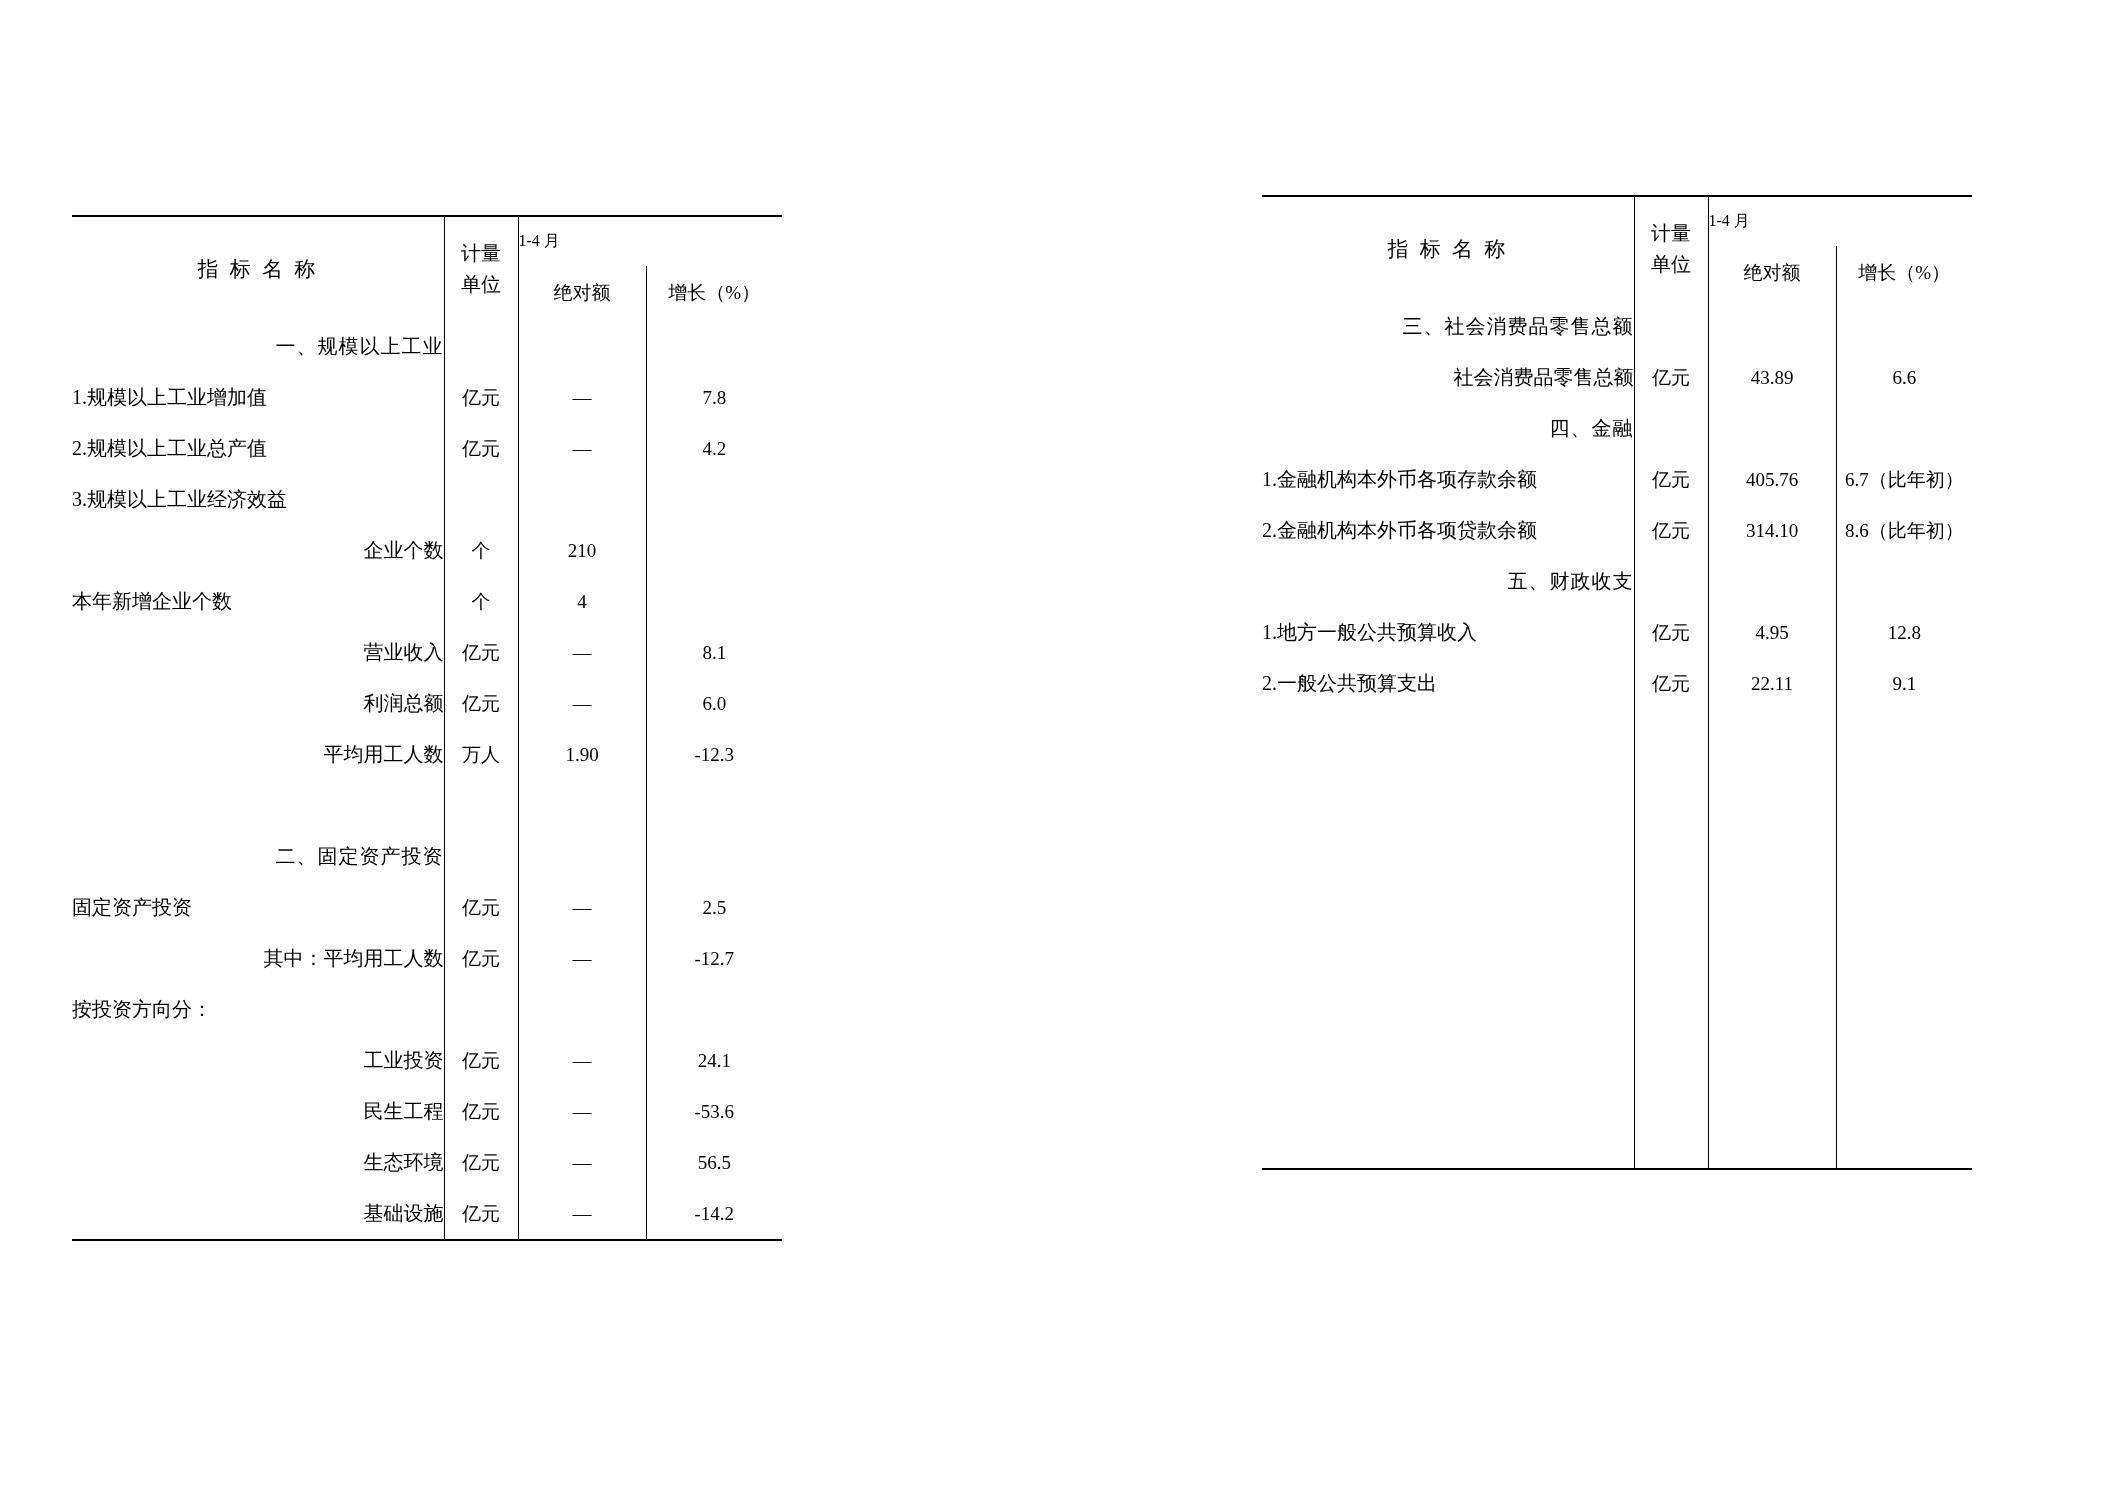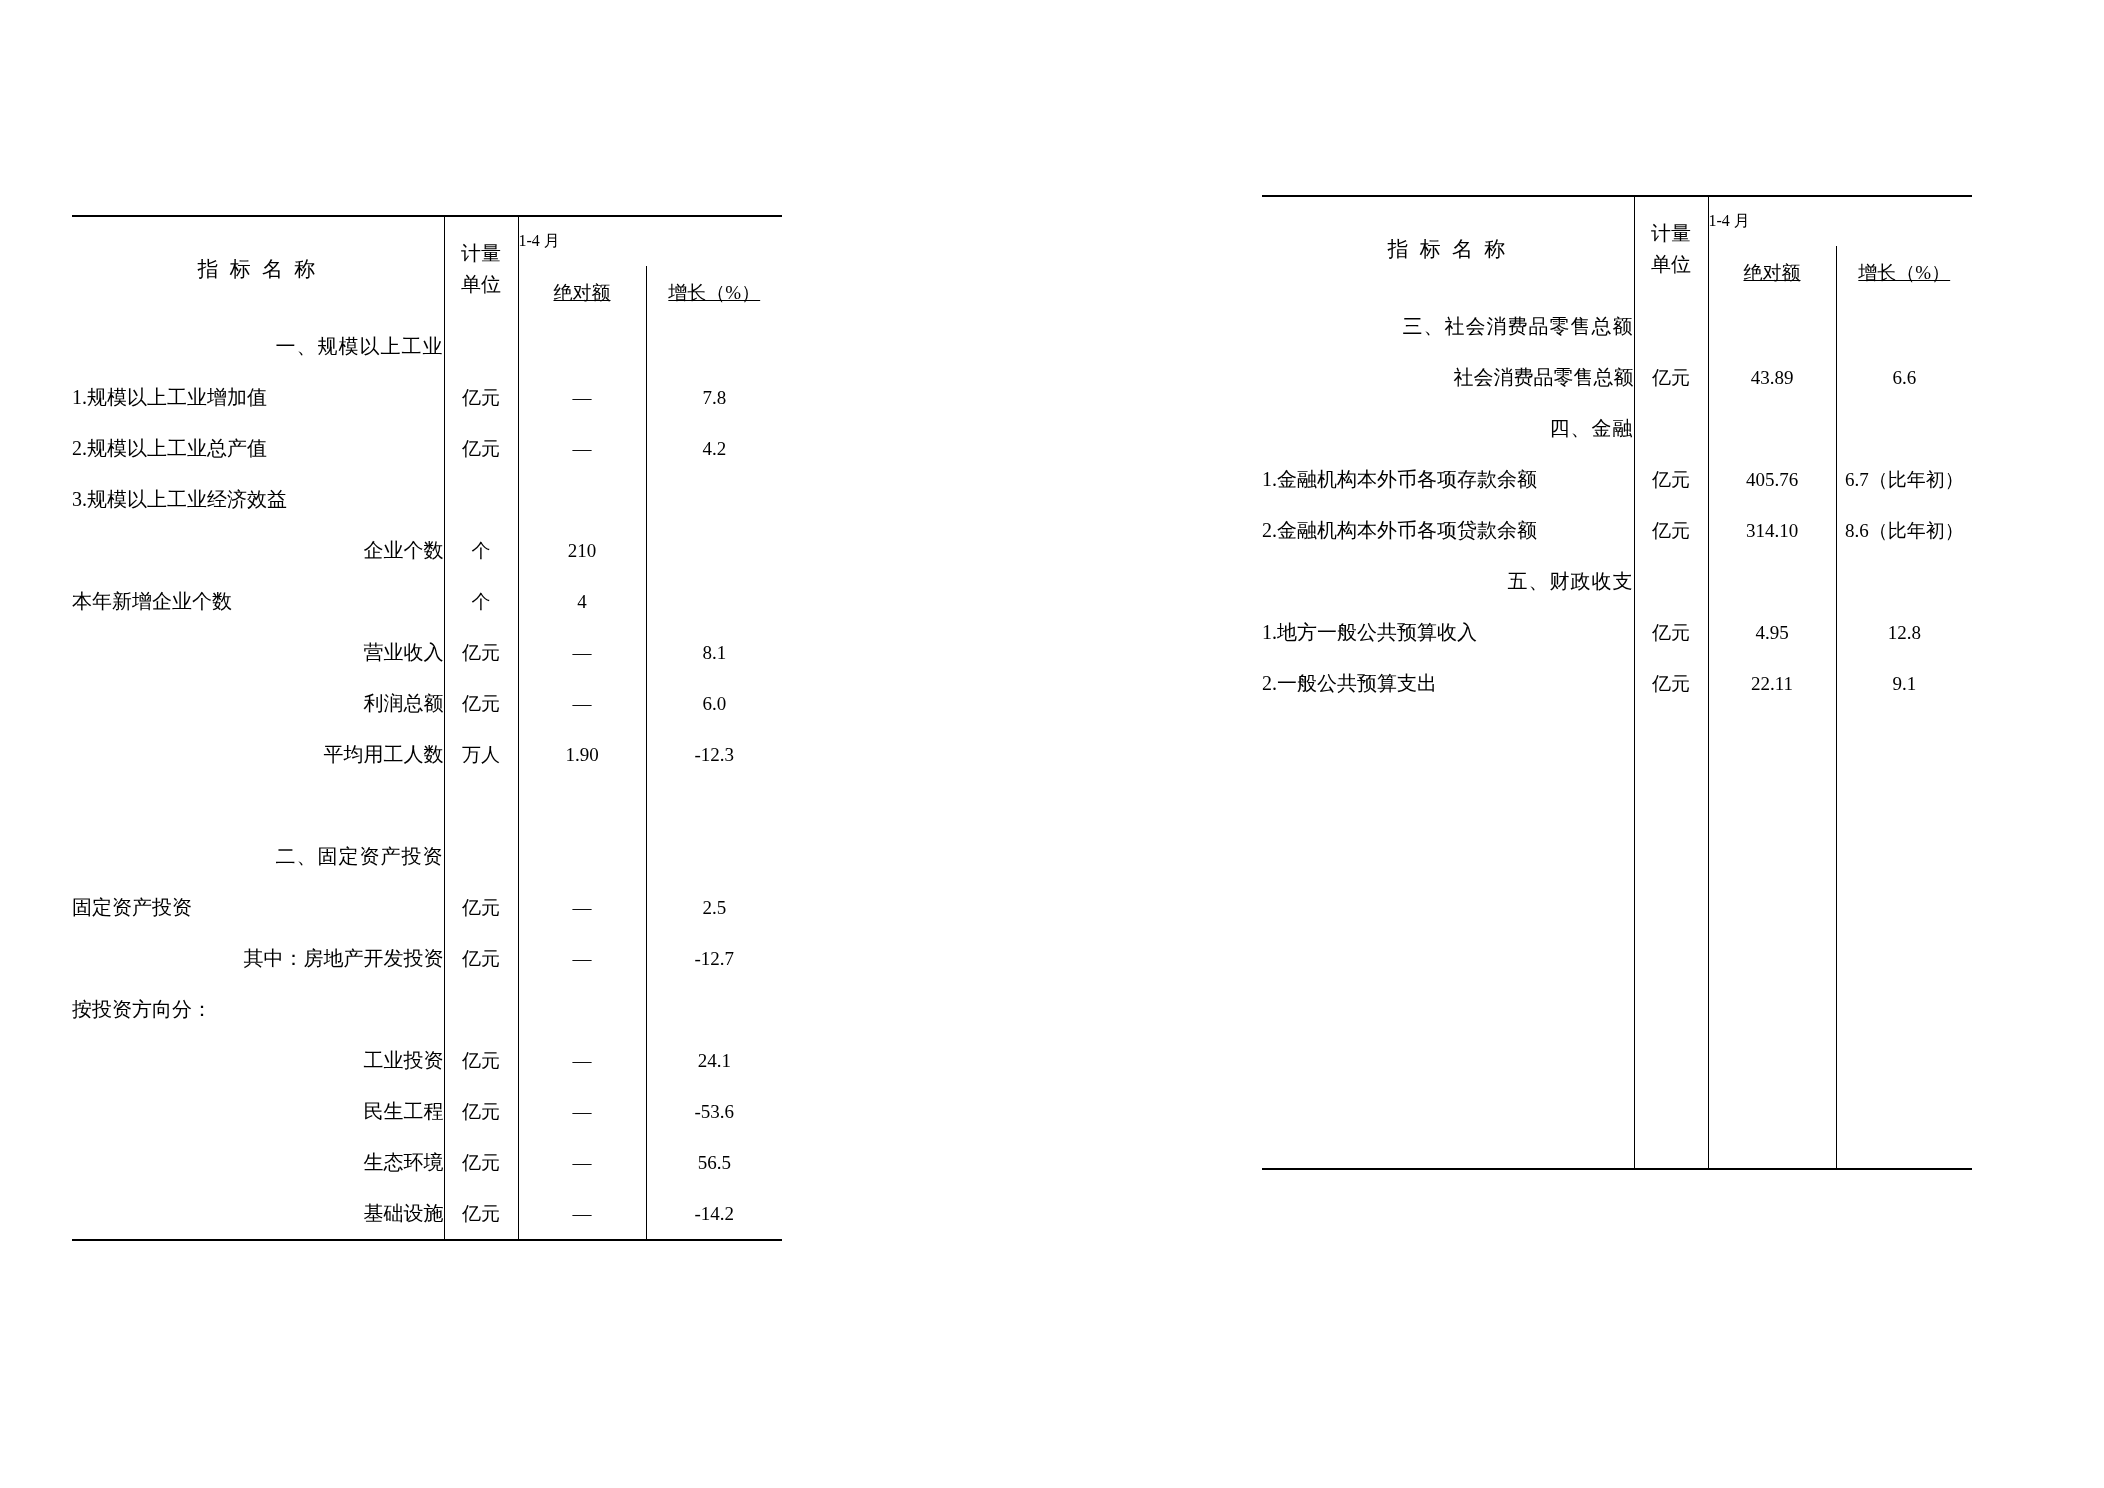--- a/index.html
+++ b/index.html
@@ -69,21 +69,20 @@
     line-height: 1.55;
   }
   .hdr-period {
     font-size: 16px;
     height: 48px;
   }
   .hdr-sub {
     text-align: center;
     font-size: 19px;
     height: 54px;
-    text-decoration: underline;
   }
   td.cell-name {
     font-size: 20px;
     height: 51px;
     padding-left: 6px;
     white-space: nowrap;
   }
   td.cell-unit, td.cell-abs, td.cell-grow {
     text-align: center;
     font-size: 19px;
@@ -196,21 +195,21 @@
             <td class="cell-abs vr"></td>
             <td class="cell-grow"></td>
           </tr>
           <tr>
             <td class="cell-name ind1">固定资产投资</td>
             <td class="cell-unit vl vr">亿元</td>
             <td class="cell-abs vr">—</td>
             <td class="cell-grow">2.5</td>
           </tr>
           <tr>
-            <td class="cell-name ind2">其中：房地产开发投资</td>
+            <td class="cell-name ind2">其中：平均用工人数</td>
             <td class="cell-unit vl vr">亿元</td>
             <td class="cell-abs vr">—</td>
             <td class="cell-grow">-12.7</td>
           </tr>
           <tr>
             <td class="cell-name ind1">按投资方向分：</td>
             <td class="cell-unit vl vr"></td>
             <td class="cell-abs vr"></td>
             <td class="cell-grow"></td>
           </tr>

